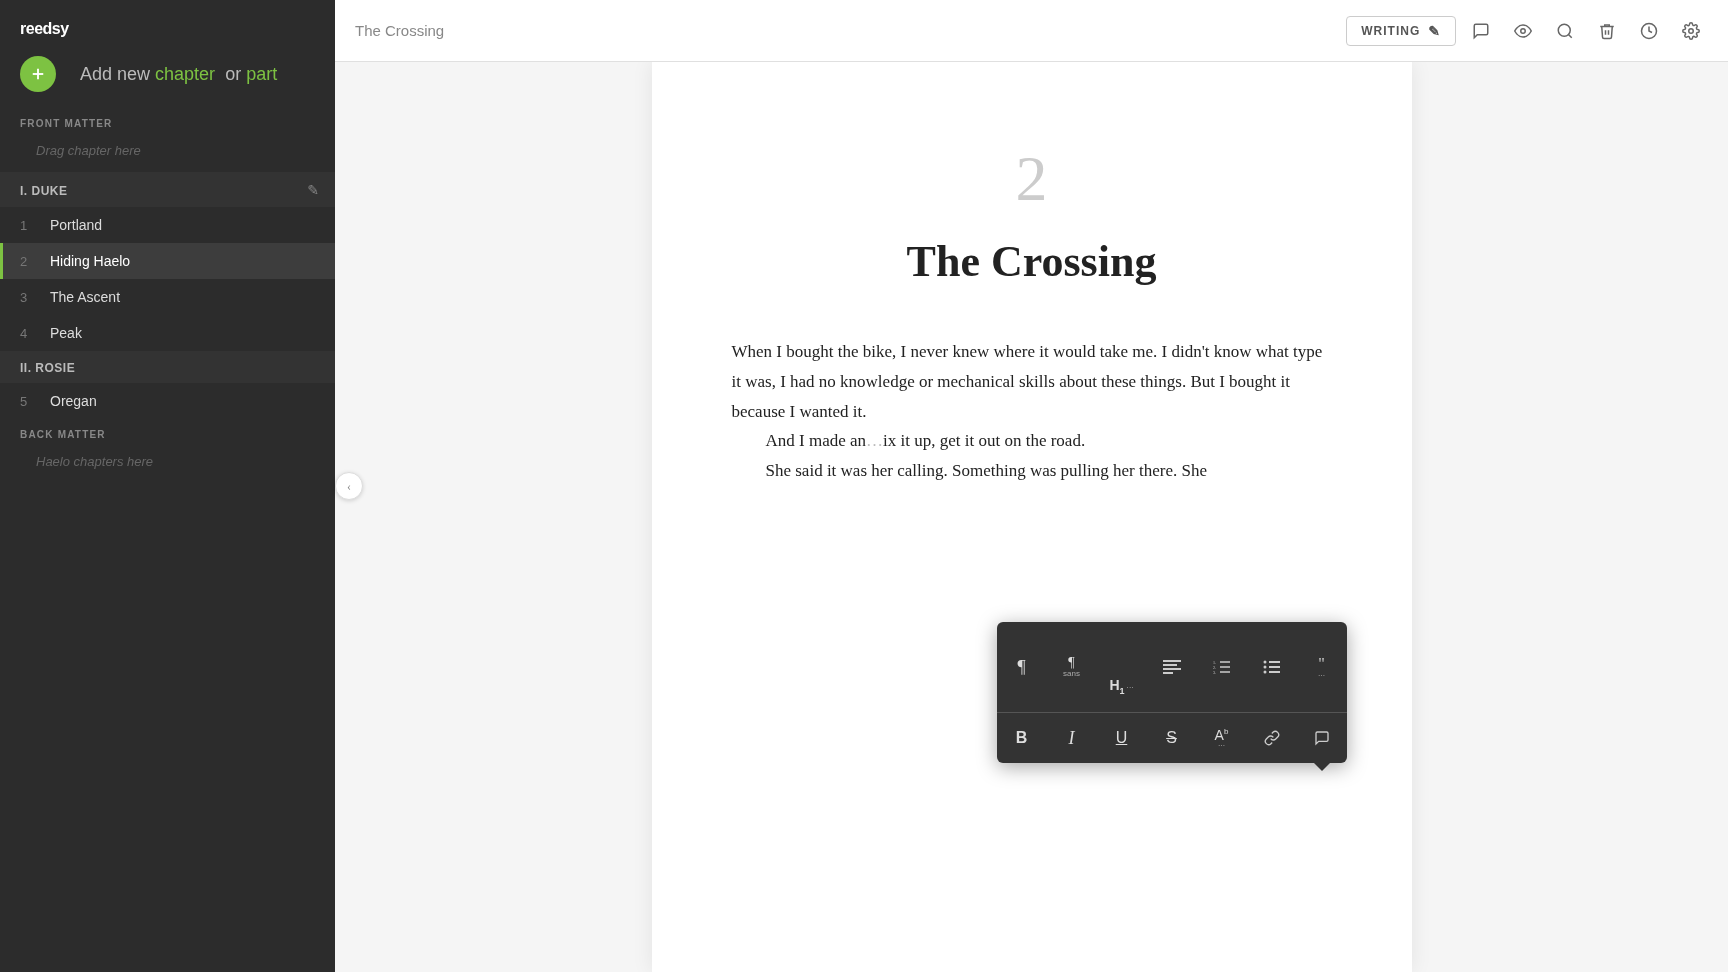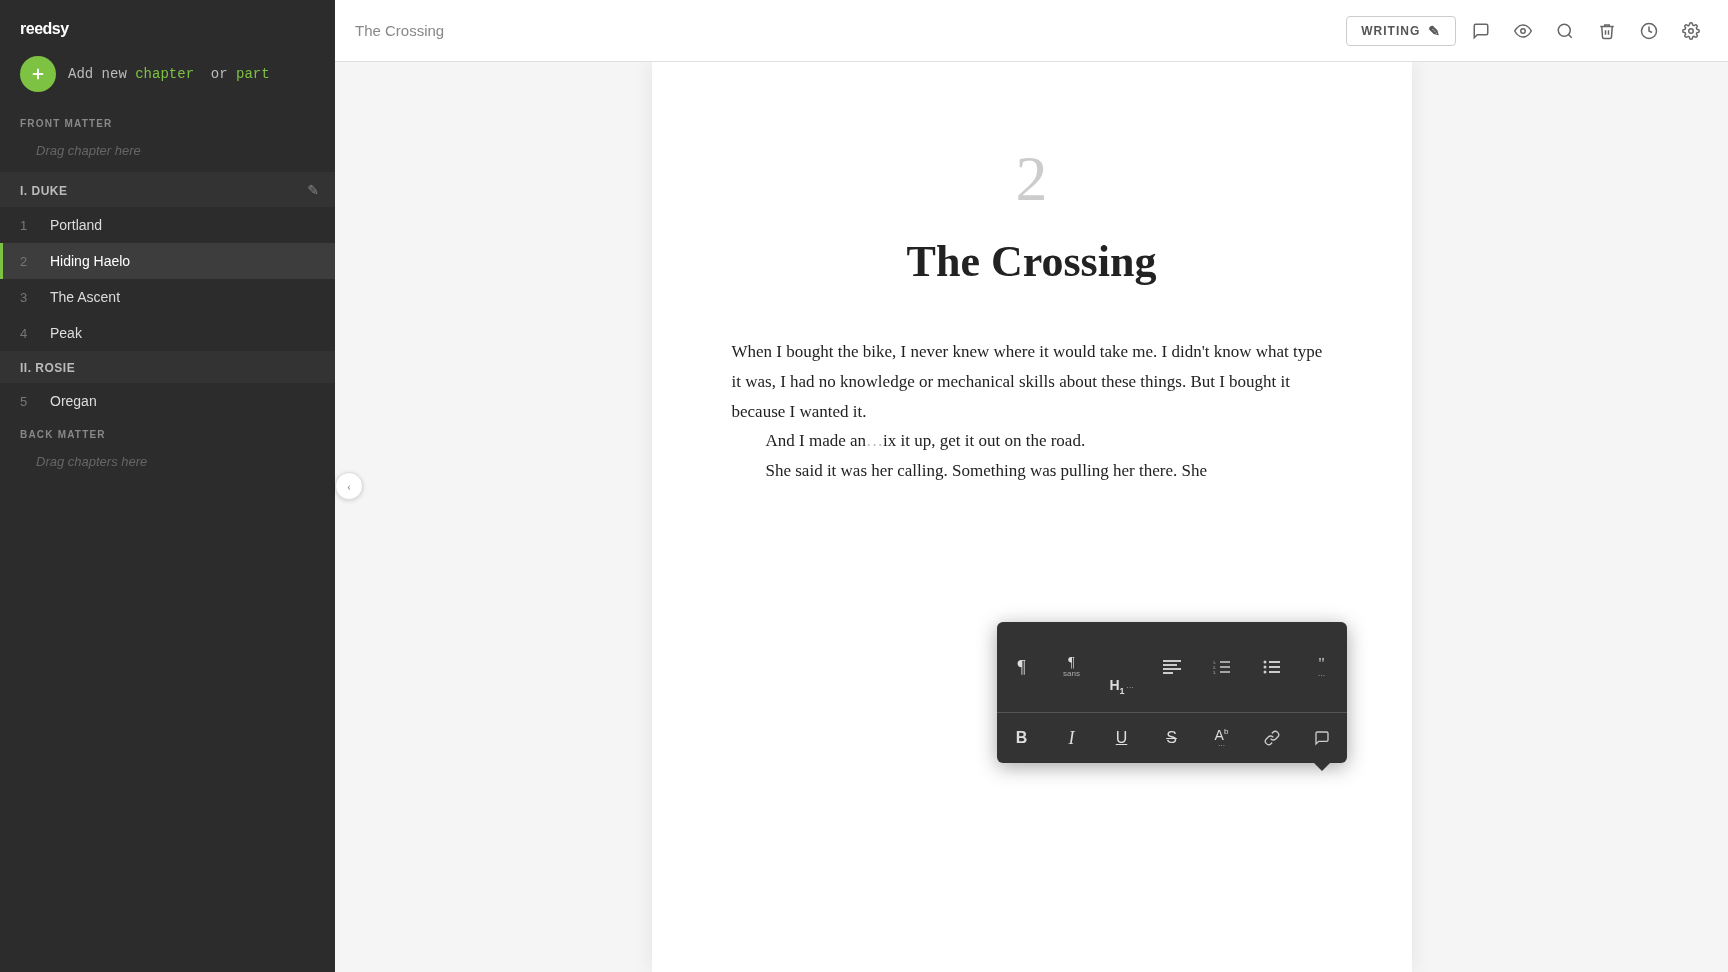--- a/index.html
+++ b/index.html
@@ -33,22 +33,23 @@
       width: 36px; height: 36px;
       background: #7dc242;
       border-radius: 50%;
       display: flex; align-items: center; justify-content: center;
       flex-shrink: 0;
       cursor: pointer;
     }
     .add-btn svg { width: 18px; height: 18px; fill: #fff; }
     .add-text {
       color: #bbb;
-      font-family: Liberation Mono, monospace;
-      font-size: 14px;
+      font-family: Liberation Sans, sans-serif;
+      font-size: 18px;
+      margin-left: 12px;
     }
     .add-text a { color: #7dc242; text-decoration: none; }
 
     .section-label {
       font-family: Arial, sans-serif;
       font-size: 10px;
       font-weight: 700;
       letter-spacing: 1.2px;
       color: #888;
       padding: 10px 20px 6px 20px;
@@ -303,21 +304,21 @@
 
   <div class="part-header">
     <span class="part-label">II. ROSIE</span>
   </div>
   <div class="chapter-item">
     <span class="chapter-num">5</span>
     <span class="chapter-title">Oregan</span>
   </div>
 
   <div class="section-label">BACK MATTER</div>
-  <div class="drag-placeholder">Drag chapters here</div>
+  <div class="drag-placeholder">Haelo chapters here</div>
 </div>
 
 <div id="collapse-btn">‹</div>
 
 <div id="main">
 
   <div id="topbar">
     <span class="doc-title-top">The Crossing</span>
     <div class="topbar-right">
       <div class="writing-btn">

